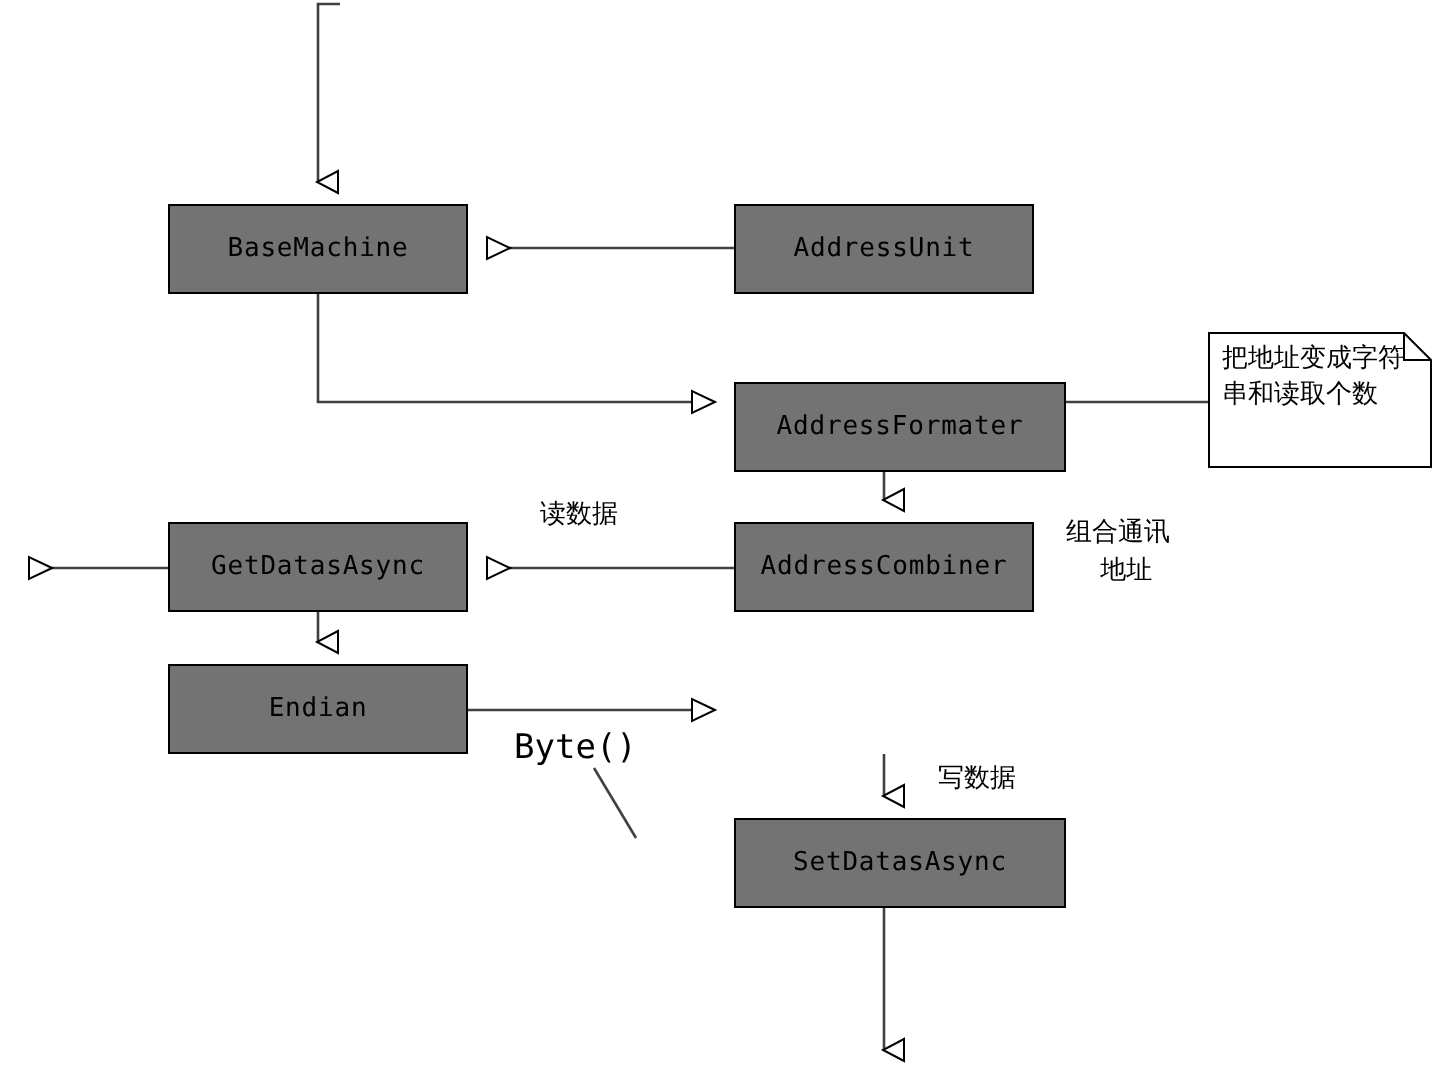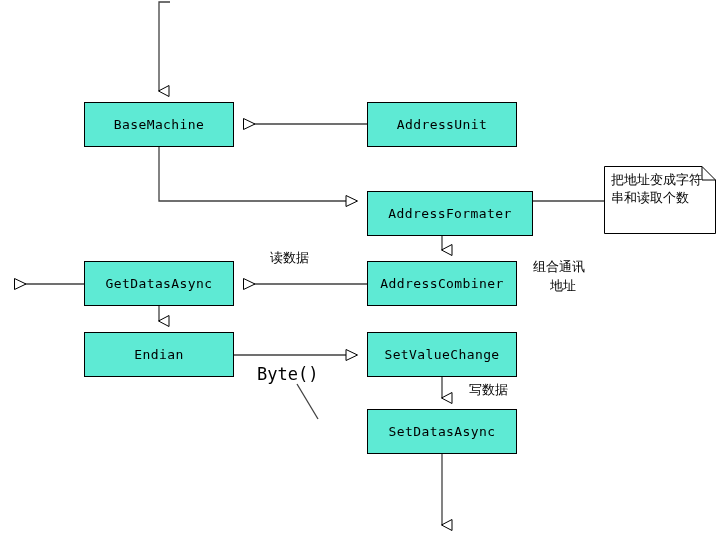--- a/index.html
+++ b/index.html
@@ -22,21 +22,21 @@
     position: absolute;
     left: 0;
     top: 0;
     width: 721px;
     height: 538px;
   }
   .node {
     position: absolute;
     box-sizing: border-box;
     border: 1px solid #000000;
-    background: #5eead4;
+    background: #737373;
     display: flex;
     align-items: center;
     justify-content: center;
     font-family: "DejaVu Sans Mono", "Liberation Mono", monospace;
     font-size: 13px;
     color: #000000;
     letter-spacing: 0.4px;
     white-space: nowrap;
   }
   .note {
@@ -141,25 +141,22 @@
   </div>
 
   <div class="node" style="left:84px; top:332px; width:150px; height:45px;">
     <span>Endian</span>
   </div>
 
   <div class="node" style="left:367px; top:261px; width:150px; height:45px;">
     <span>AddressCombiner</span>
   </div>
 
-  <div class="node" style="left:367px; top:332px; width:150px; height:45px;">
-    <span>SetValueChange</span>
-  </div>
 
-  <div class="node" style="left:367px; top:409px; width:150px; height:45px;">
+  <div class="node" style="left:367px; top:409px; width:166px; height:45px;">
     <span>SetDatasAsync</span>
   </div>
 
   <div class="note" style="left:604px; top:166px; width:112px; height:68px;">
     <svg class="note-shape" width="112" height="68" viewBox="0 0 112 68" xmlns="http://www.w3.org/2000/svg">
       <path d="M 0.5,0.5 L 98,0.5 L 111.5,14 L 111.5,67.5 L 0.5,67.5 Z" fill="#ffffff" stroke="#000000" stroke-width="1"></path>
       <path d="M 98,0.5 L 98,14 L 111.5,14" fill="none" stroke="#000000" stroke-width="1"></path>
     </svg>
     <span class="note-text">把地址变成字符串和读取个数</span>
   </div>

